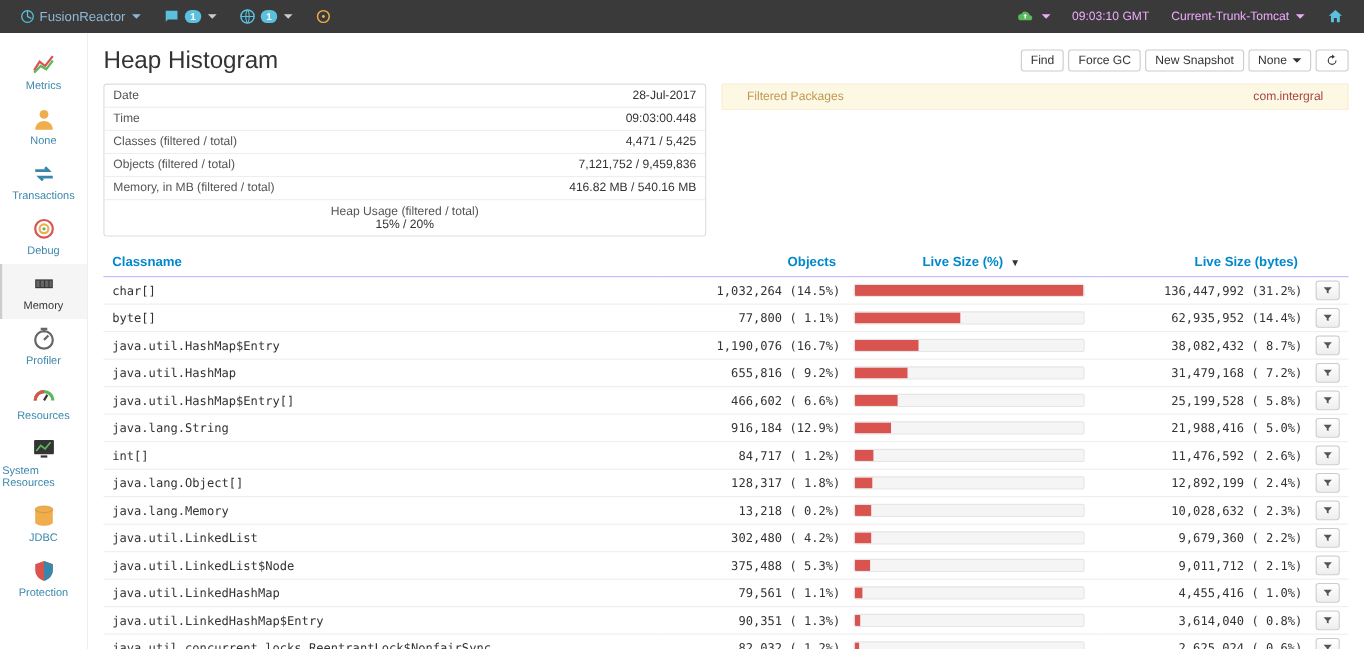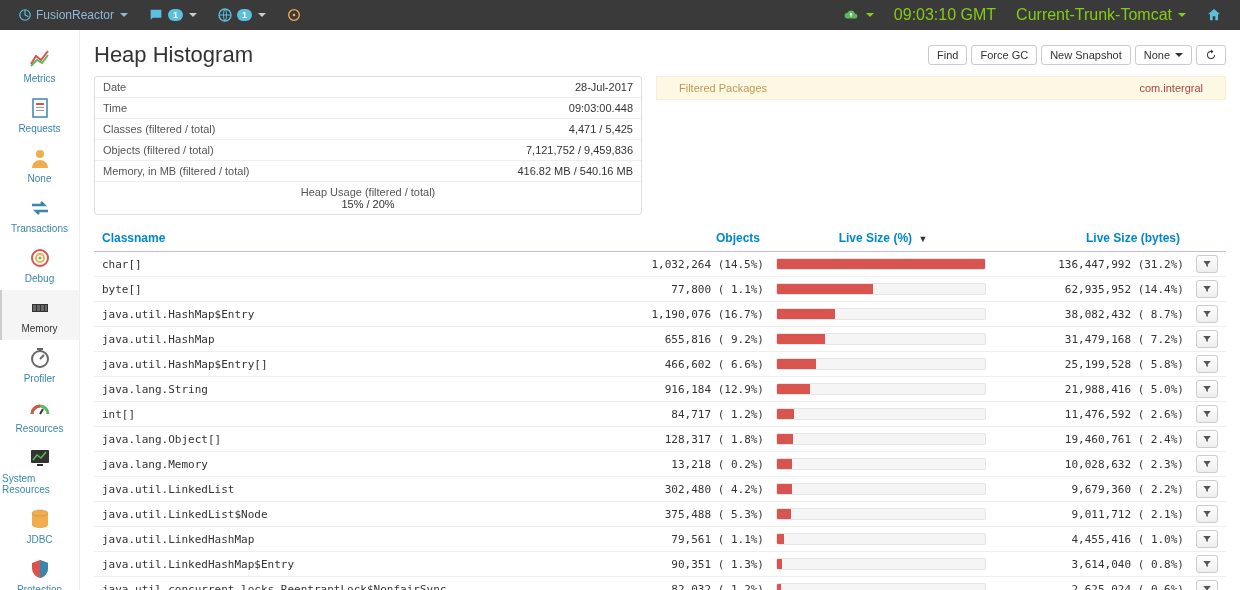--- a/index.html
+++ b/index.html
@@ -3,21 +3,21 @@
 <meta charset="utf-8">
 <style>
   * { box-sizing: border-box; margin: 0; padding: 0; }
   body { font-family: "Helvetica Neue", Helvetica, Arial, sans-serif; font-size: 12px; color: #333; background: #fff; width: 1240px; }
   .topbar { height: 30px; background: #3a3a3a; color: #ccc; display: flex; align-items: center; padding: 0 8px; }
   .topbar .brand { display: flex; align-items: center; gap: 4px; color: #8fb8d8; font-size: 12px; padding: 0 6px; cursor: pointer; }
   .topbar .brand svg { width: 14px; height: 14px; }
   .topbar .item { display: flex; align-items: center; gap: 4px; padding: 0 10px; height: 30px; cursor: pointer; }
   .topbar .badge { background: #5bc0de; color: #fff; font-size: 9px; border-radius: 8px; padding: 1px 5px; font-weight: bold; }
   .topbar .right { margin-left: auto; display: flex; align-items: center; gap: 0; }
-  .topbar .right .item { color: #84cc16; font-size: 16px; }
+  .topbar .right .item { color: #f0abfc; font-size: 11px; }
   .caret { display: inline-block; width: 0; height: 0; border-left: 4px solid transparent; border-right: 4px solid transparent; border-top: 4px solid currentColor; margin-left: 2px; }
   .layout { display: flex; }
   .sidebar { width: 80px; background: #fff; border-right: 1px solid #eee; padding-top: 10px; }
   .sidebar .navitem { display: flex; flex-direction: column; align-items: center; padding: 6px 2px; font-size: 10px; color: #3a87ad; cursor: pointer; gap: 3px; }
   .sidebar .navitem.active { background: #f5f5f5; box-shadow: inset 2px 0 0 #ccc; color: #333; }
   .sidebar .navitem svg, .sidebar .navitem .ico { width: 24px; height: 24px; }
   .main { flex: 1; padding: 12px 14px 0 14px; }
   .titlebar { display: flex; align-items: center; margin-bottom: 8px; }
   .title { font-size: 22px; font-weight: 500; color: #333; }
   .btngroup { margin-left: auto; display: flex; gap: 4px; }
@@ -106,29 +106,20 @@
   <div class="sidebar">
     <div class="navitem">
       <svg class="ico" viewBox="0 0 24 24">
           <polyline points="3,18 8,10 13,14 20,5" fill="none" stroke="#d9534f" stroke-width="2"></polyline>
           <polyline points="3,20 9,14 14,17 20,9" fill="none" stroke="#5cb85c" stroke-width="2"></polyline>
         </svg>
       <span>Metrics</span>
     </div>
     <div class="navitem">
       <svg class="ico" viewBox="0 0 24 24">
-          <rect x="5" y="3" width="14" height="18" fill="#fff" stroke="#3a87ad" stroke-width="1.5"></rect>
-          <rect x="8" y="7" width="8" height="2" fill="#d9534f"></rect>
-          <rect x="8" y="11" width="8" height="1" fill="#999"></rect>
-          <rect x="8" y="14" width="8" height="1" fill="#999"></rect>
-        </svg>
-      <span>Requests</span>
-    </div>
-    <div class="navitem">
-      <svg class="ico" viewBox="0 0 24 24">
           <circle cx="12" cy="8" r="4" fill="#f0ad4e"></circle>
           <path d="M4 22c0-5 4-8 8-8s8 3 8 8" fill="#f0ad4e"></path>
         </svg>
       <span>None</span>
     </div>
     <div class="navitem">
       <svg class="ico" viewBox="0 0 24 24">
           <path d="M4 9h12l-3-3M20 15H8l3 3" fill="none" stroke="#3a87ad" stroke-width="2.5"></path>
         </svg>
       <span>Transactions</span>
@@ -365,21 +356,21 @@
               </span></td>
           </tr>
           <tr>
             <td class="mono">java.lang.Object[]</td>
             <td class="r">128,317 ( 1.8%)</td>
             <td class="bar-cell">
               <div class="bar-outer">
                 <div class="bar-inner" style="width:7.7%"></div>
               </div>
             </td>
-            <td class="r">19,460,761 ( 2.4%)</td>
+            <td class="r">12,892,199 ( 2.4%)</td>
             <td class="action-cell"><span class="action-btn">
                 <svg width="12" height="10" viewBox="0 0 24 24">
                   <path d="M3 5h18l-7 8v6l-4-2v-4z" fill="#555"></path>
                 </svg>
               </span></td>
           </tr>
           <tr>
             <td class="mono">java.lang.Memory</td>
             <td class="r">13,218 ( 0.2%)</td>
             <td class="bar-cell">

